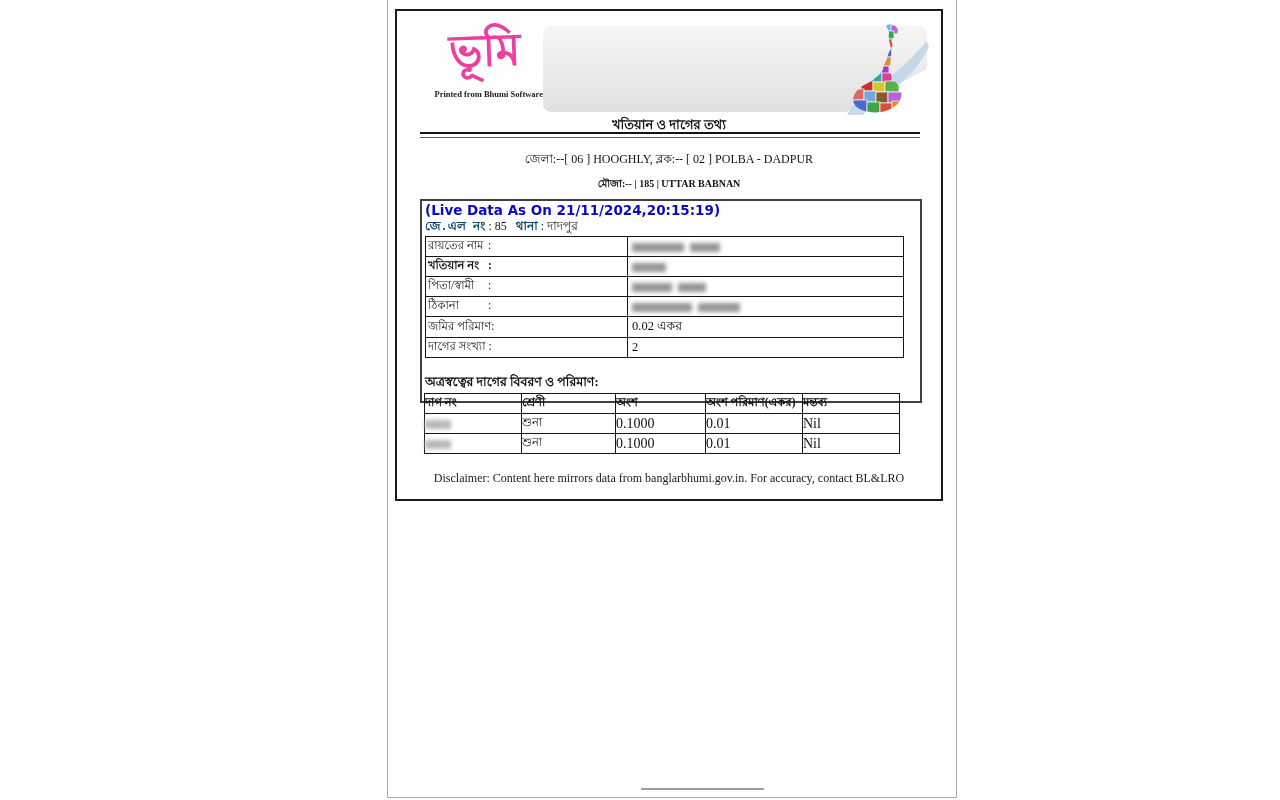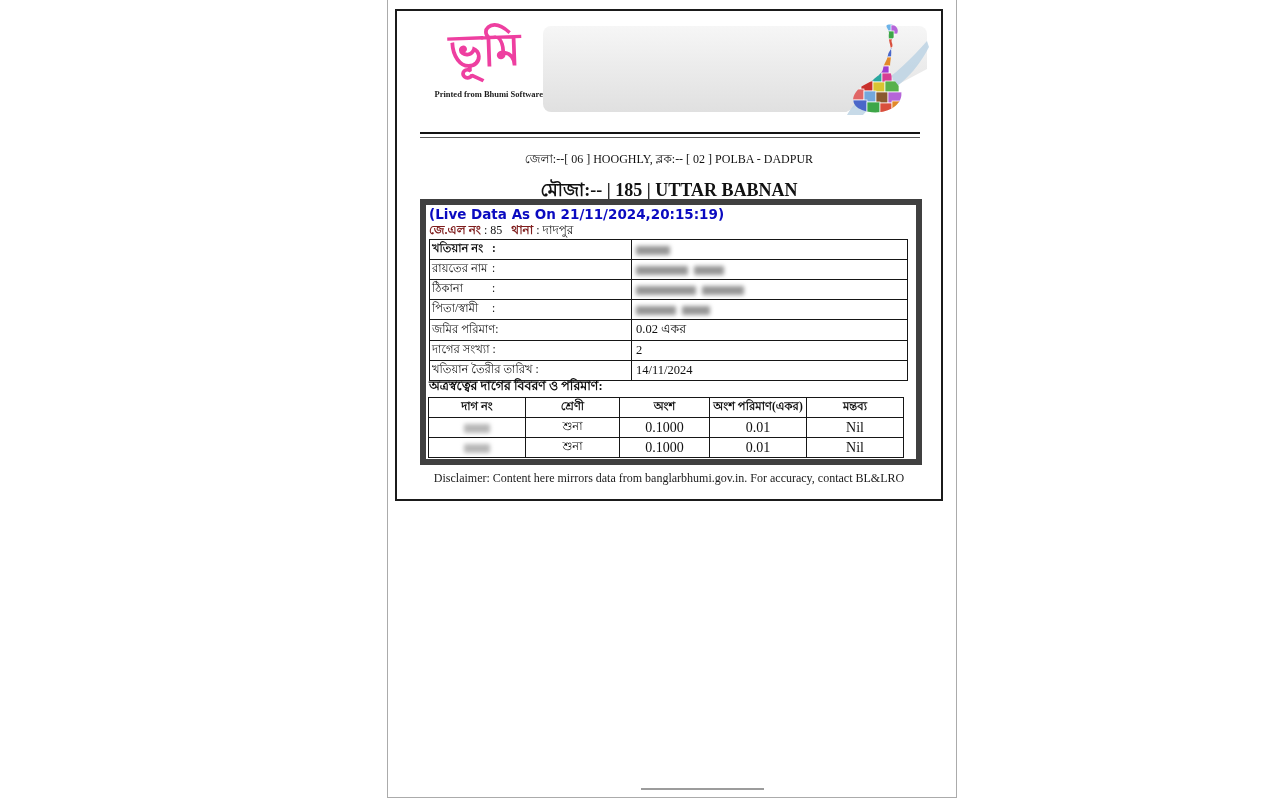--- a/index.html
+++ b/index.html
@@ -36,42 +36,42 @@
   #map-wrap { position:absolute; left:446px; top:12px; width:86px; height:94px; }
 
   #subtitle { position:absolute; left:0; top:104px; width:100%; text-align:center;
               font-size:13px; font-weight:bold; color:#0e0e0e; }
   #double-rule { position:absolute; left:23px; top:121px; width:500px; height:6px;
                  border-top:2px solid #141414; border-bottom:1px solid #5a5a5a; }
 
   #district-line { position:absolute; left:0; top:139px; width:100%; text-align:center;
                    font-size:12px; color:#111; }
   #mouza-line { position:absolute; left:0; top:165px; width:100%; text-align:center;
-                font-size:18px; font-weight:bold; color:#111; }
-
-  
-  #live-box { position:absolute; left:23px; top:188px; width:502px; height:266px;
-              border:6px solid #404040; padding:1px 3px; }
+                font-size:10px; font-weight:bold; color:#111; }
+
+  
+  #live-box { position:absolute; left:23px; top:188px; width:502px; height:204px;
+              border:2px solid #404040; padding:1px 3px; }
   #live-heading { font-family:"DejaVu Sans","Liberation Sans",sans-serif;
                   font-size:13.5px; font-weight:bold; color:#0a0ac0; line-height:16px; }
   #jl-line { font-size:12px; color:#111; line-height:14px; margin-top:1px; }
-  .maroon { color:#7f1d1d; font-weight:bold; }
+  .maroon { color:#0c4a6e; font-weight:bold;font-family:Liberation Mono, monospace; }
 
   table { border-collapse:collapse; }
   #khatian-table { margin-top:2px; width:479px; table-layout:fixed; }
   #khatian-table td { border:1.5px solid #161616; height:17px; font-size:11.5px;
                       padding:0 2px; color:#101010; overflow:hidden; white-space:nowrap; }
   #khatian-table td.lbl { width:202px; }
   #khatian-table td.val { font-family:Liberation Serif, serif; font-size:12.5px; padding-left:4px; }
   .lbl-inner { display:inline-block; min-width:60px; }
   .bold { font-weight:bold; }
 
   #dag-title { position:absolute; left:3px; top:172px; font-size:12.5px; font-weight:bold; color:#0e0e0e; }
   #dag-table { position:absolute; left:2px; top:192px; width:475px; table-layout:fixed; }
-  #dag-table th, #dag-table td { border:1.5px solid #161616; height:17px; text-align:center;
+  #dag-table th, #dag-table td { border:1.5px solid #161616; height:17px; text-align:left;
                                  font-size:11.5px; color:#101010; }
   #dag-table th { font-weight:bold; }
   #dag-table td.num { font-family:"Liberation Serif",serif; font-size:14px; }
 
   
   .redact { display:inline-block; height:9px; border-radius:1px; background:#969696;
             filter:blur(2px); vertical-align:middle; }
   .rd-light { background:#b7b7b7; }
   .rw34{width:34px}.rw52{width:52px}.rw30{width:30px}.rw40{width:40px}
   .rw28{width:28px}.rw60{width:60px}.rw42{width:42px}.rw26{width:26px}
@@ -122,63 +122,60 @@
               <rect x="45" y="69" width="14" height="11" fill="#b565d9"></rect>
               <rect x="10" y="77" width="14" height="12" fill="#4a67c9"></rect>
               <rect x="24" y="79" width="13" height="12" fill="#3da648"></rect>
               <rect x="37" y="80" width="12" height="12" fill="#d94f3d"></rect>
               <rect x="49" y="78" width="12" height="12" fill="#e2892b"></rect>
             </g>
           </g>
         </svg>
       </div>
 
+      <div id="subtitle">খতিয়ান ও দাগের তথ্য</div>
       <div id="double-rule"></div>
 
       <div id="district-line">জেলা:--[ 06 ] HOOGHLY, ব্লক:-- [ 02 ] POLBA - DADPUR</div>
       <div id="mouza-line">মৌজা:-- | 185 | UTTAR BABNAN</div>
 
       <div id="live-box">
         <div id="live-heading">(Live Data As On 21/11/2024,20:15:19)</div>
         <div id="jl-line">
           <span class="maroon">জে.এল নং</span>
           <span>: 85</span>&nbsp;&nbsp;
           <span class="maroon">থানা</span>
           <span>: দাদপুর</span>
         </div>
 
         <table id="khatian-table">
           <tbody>
               <tr>
+            <td class="lbl"><span class="lbl-inner">রায়তের নাম</span><span>:</span></td>
+            <td class="val"><span class="redact rw52"></span><span class="redact rw30 gap6"></span></td>
+          </tr>
+          <tr>
             <td class="lbl bold"><span class="lbl-inner">খতিয়ান নং</span><span>:</span></td>
             <td class="val"><span class="redact rw34"></span></td>
           </tr>
           <tr>
-            <td class="lbl"><span class="lbl-inner">রায়তের নাম</span><span>:</span></td>
-            <td class="val"><span class="redact rw52"></span><span class="redact rw30 gap6"></span></td>
+            <td class="lbl"><span class="lbl-inner">পিতা/স্বামী</span><span>:</span></td>
+            <td class="val"><span class="redact rw40"></span><span class="redact rw28 gap6"></span></td>
           </tr>
           <tr>
             <td class="lbl"><span class="lbl-inner">ঠিকানা</span><span>:</span></td>
             <td class="val"><span class="redact rw60"></span><span class="redact rw42 gap6"></span></td>
           </tr>
           <tr>
-            <td class="lbl"><span class="lbl-inner">পিতা/স্বামী</span><span>:</span></td>
-            <td class="val"><span class="redact rw40"></span><span class="redact rw28 gap6"></span></td>
-          </tr>
-          <tr>
             <td class="lbl">জমির পরিমাণ:</td>
             <td class="val">0.02 একর</td>
           </tr>
           <tr>
             <td class="lbl">দাগের সংখ্যা :</td>
             <td class="val">2</td>
-          </tr>
-          <tr>
-            <td class="lbl">খতিয়ান তৈরীর তারিখ :</td>
-            <td class="val">14/11/2024</td>
           </tr>
         </tbody>
           </table>
 
         <div id="dag-title">অত্রস্বত্বের দাগের বিবরণ ও পরিমাণ:</div>
 
         <table id="dag-table">
           <colgroup>
               <col style="width:97px">
               <col style="width:94px">

